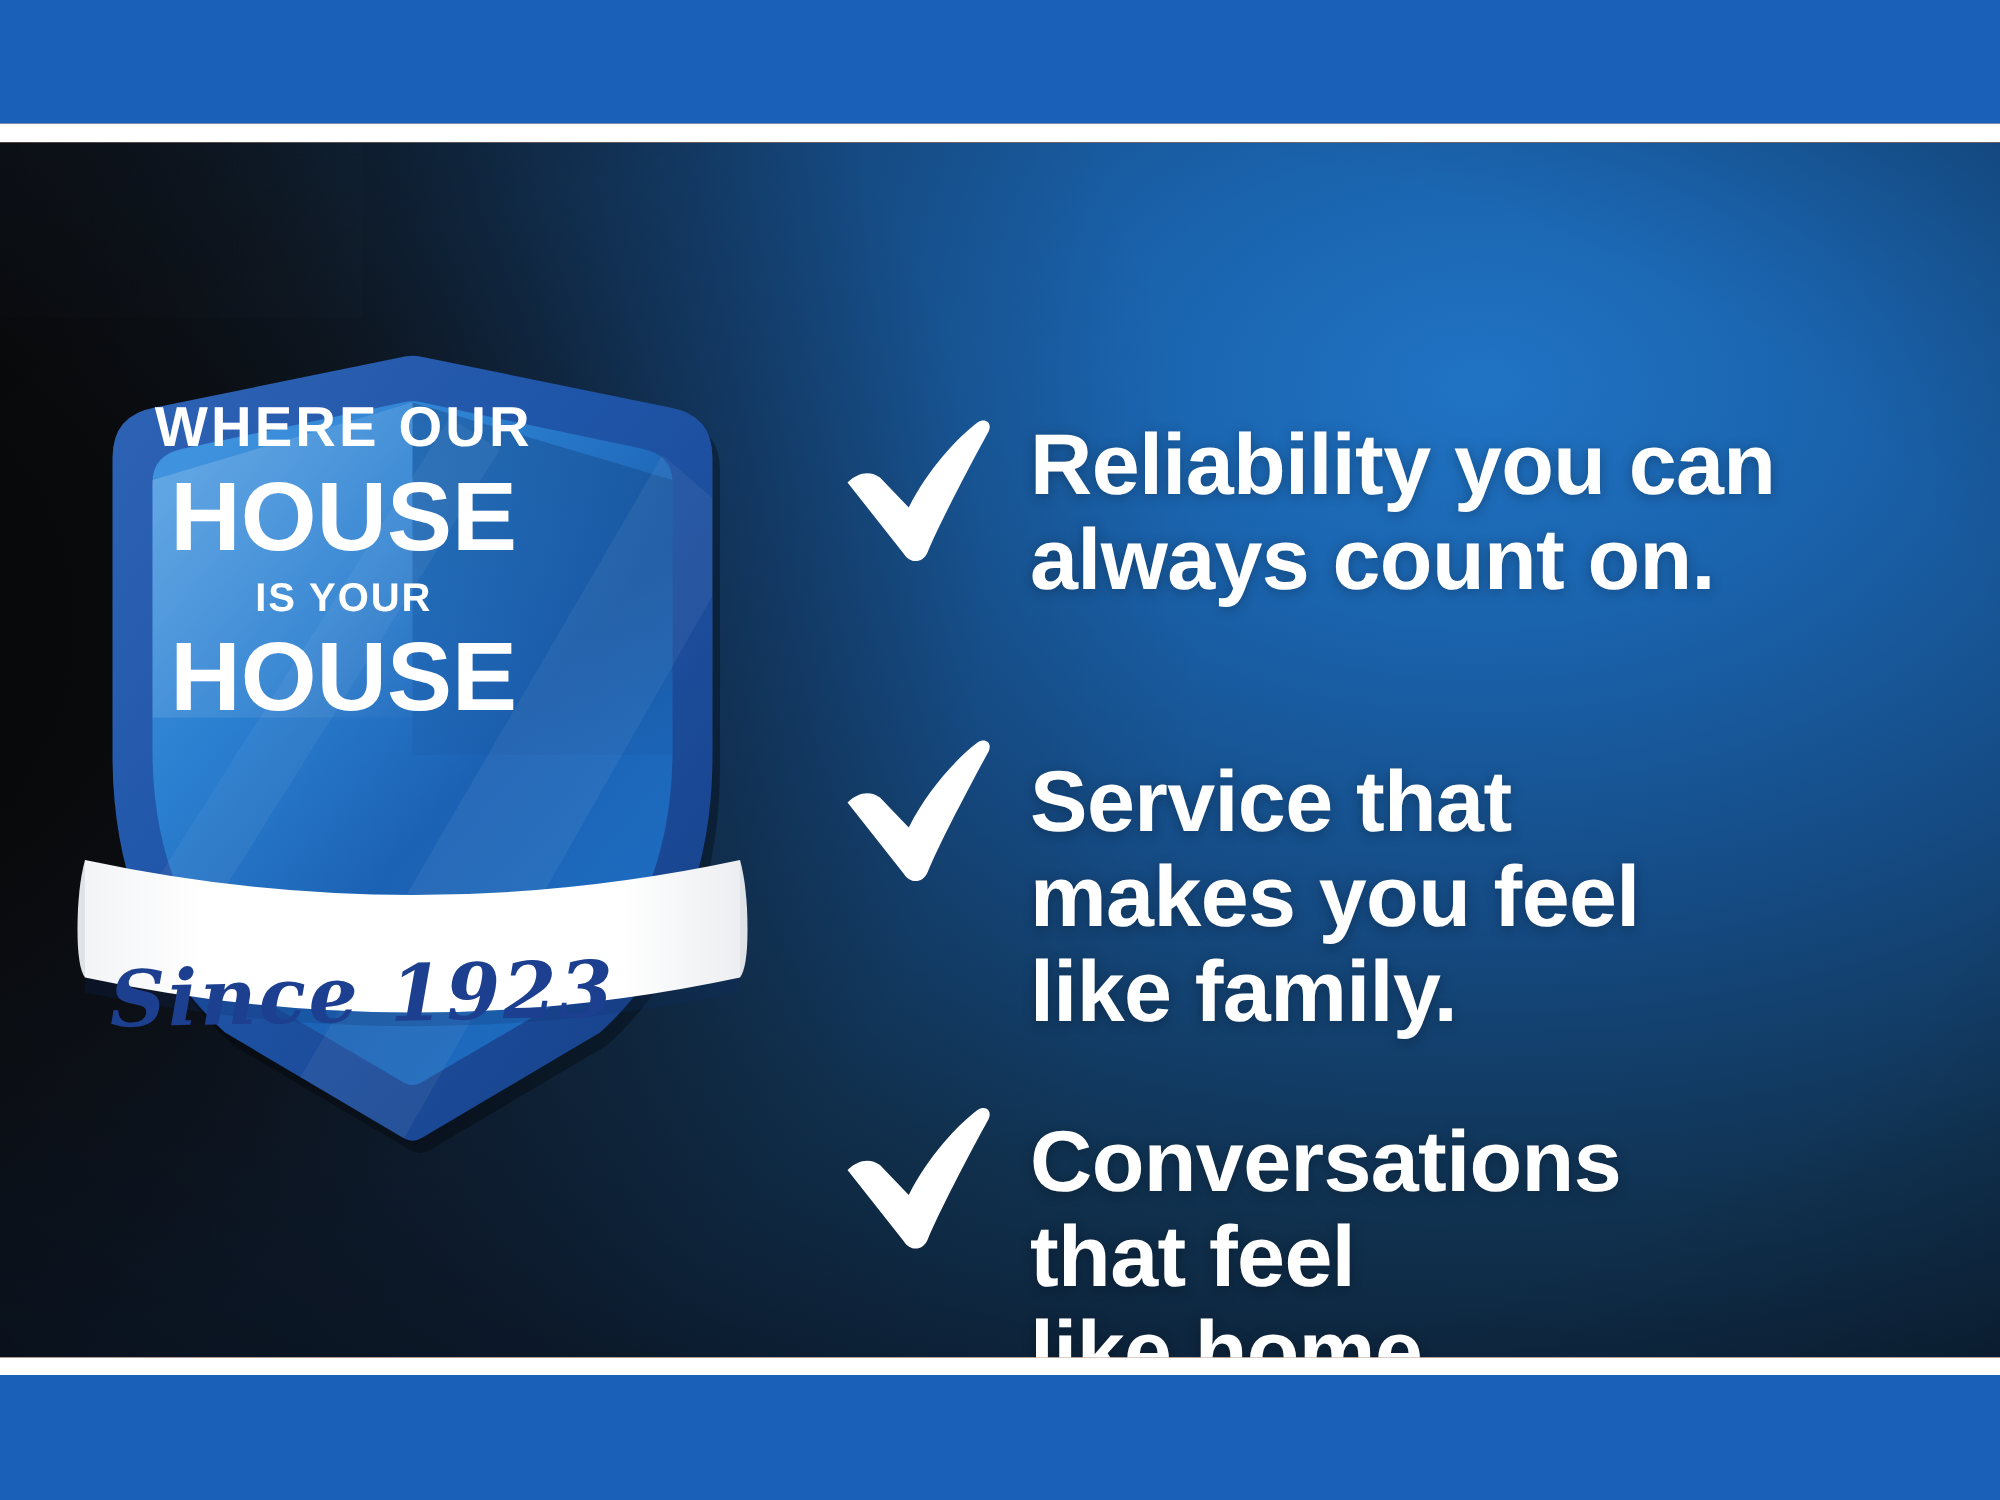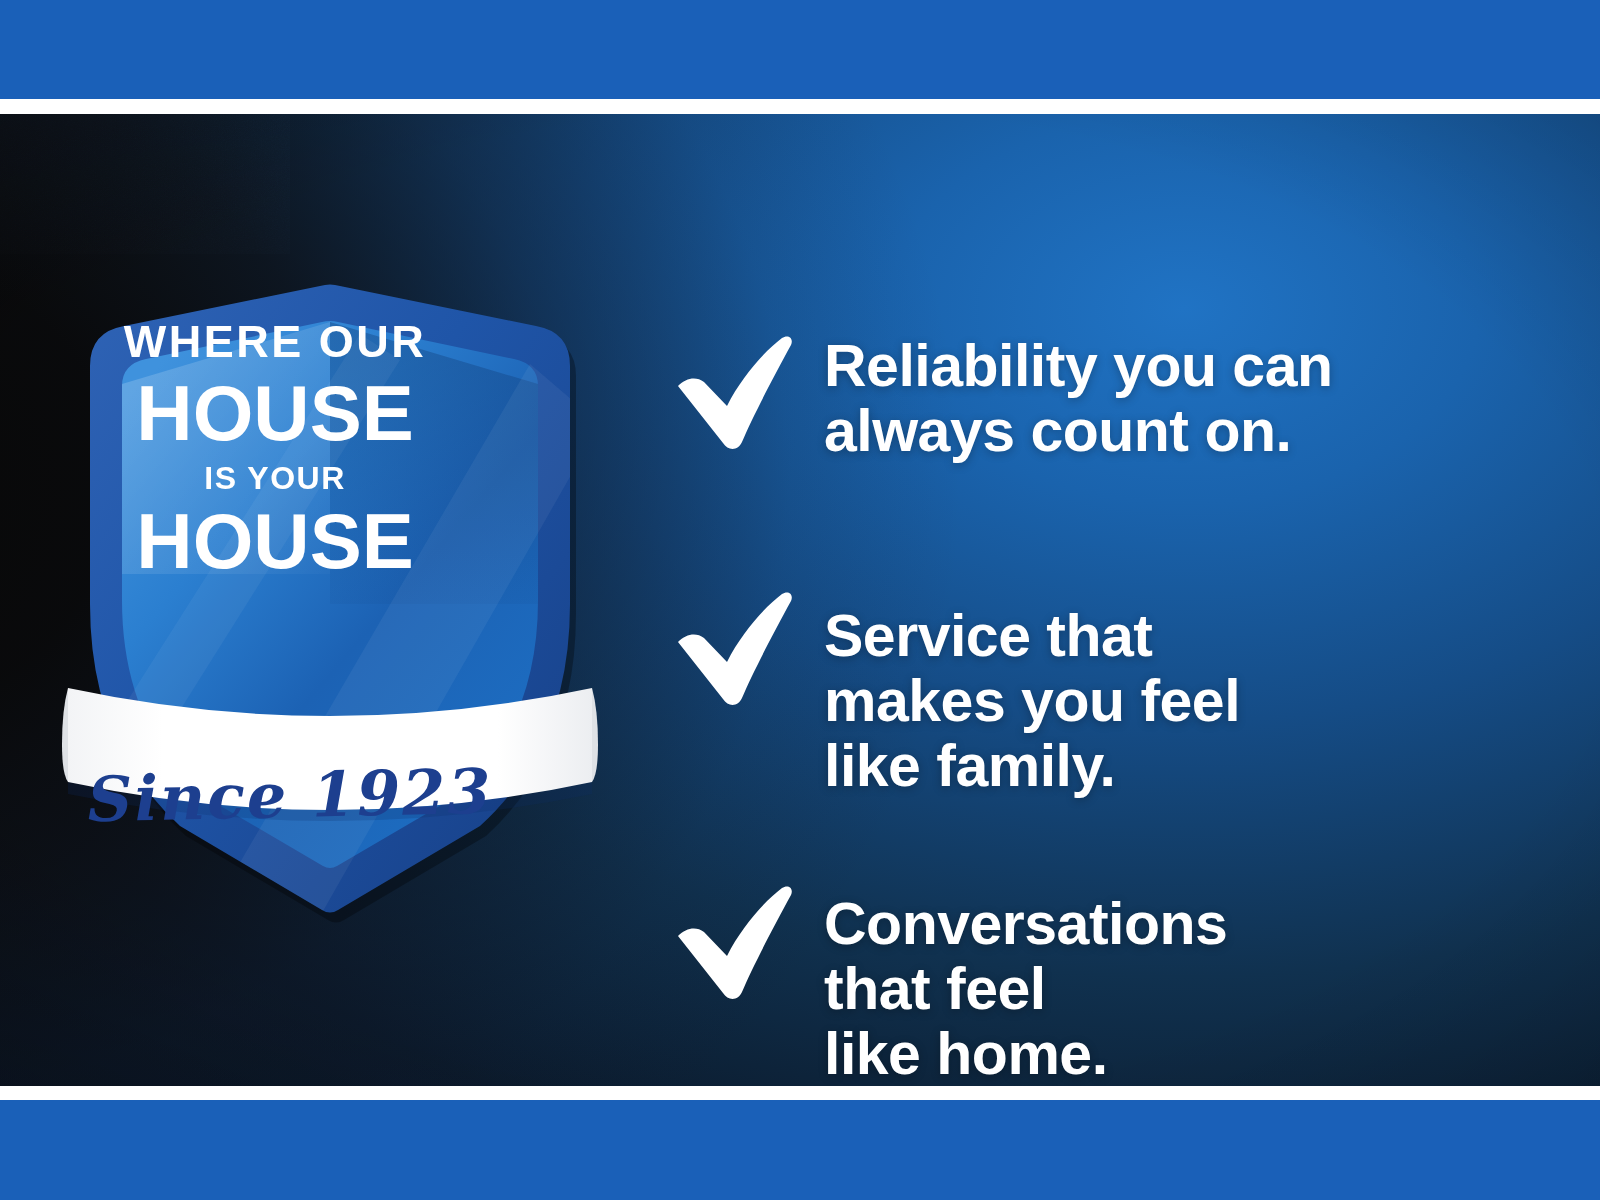--- a/index.html
+++ b/index.html
@@ -123,21 +123,21 @@
     flex:0 0 auto;
     width:126px; height:120px;
     margin-top:2px;
   }
   .check svg { display:block; width:100%; height:100%; }
 
   .btext {
     color:#ffffff;
     font-family:"Liberation Sans", sans-serif;
     font-weight:bold;
-    font-size:59px;
+    font-size:69px;
     line-height:1.10;
     letter-spacing:-0.5px;
     white-space:pre-line;
     text-shadow:0 2px 10px rgba(0,0,0,.28);
   }
   .b1 .btext { padding-top:4px; }
   .b2 .btext { padding-top:18px; }
   .b3 .btext { padding-top:12px; }
 </style>
 </head>

